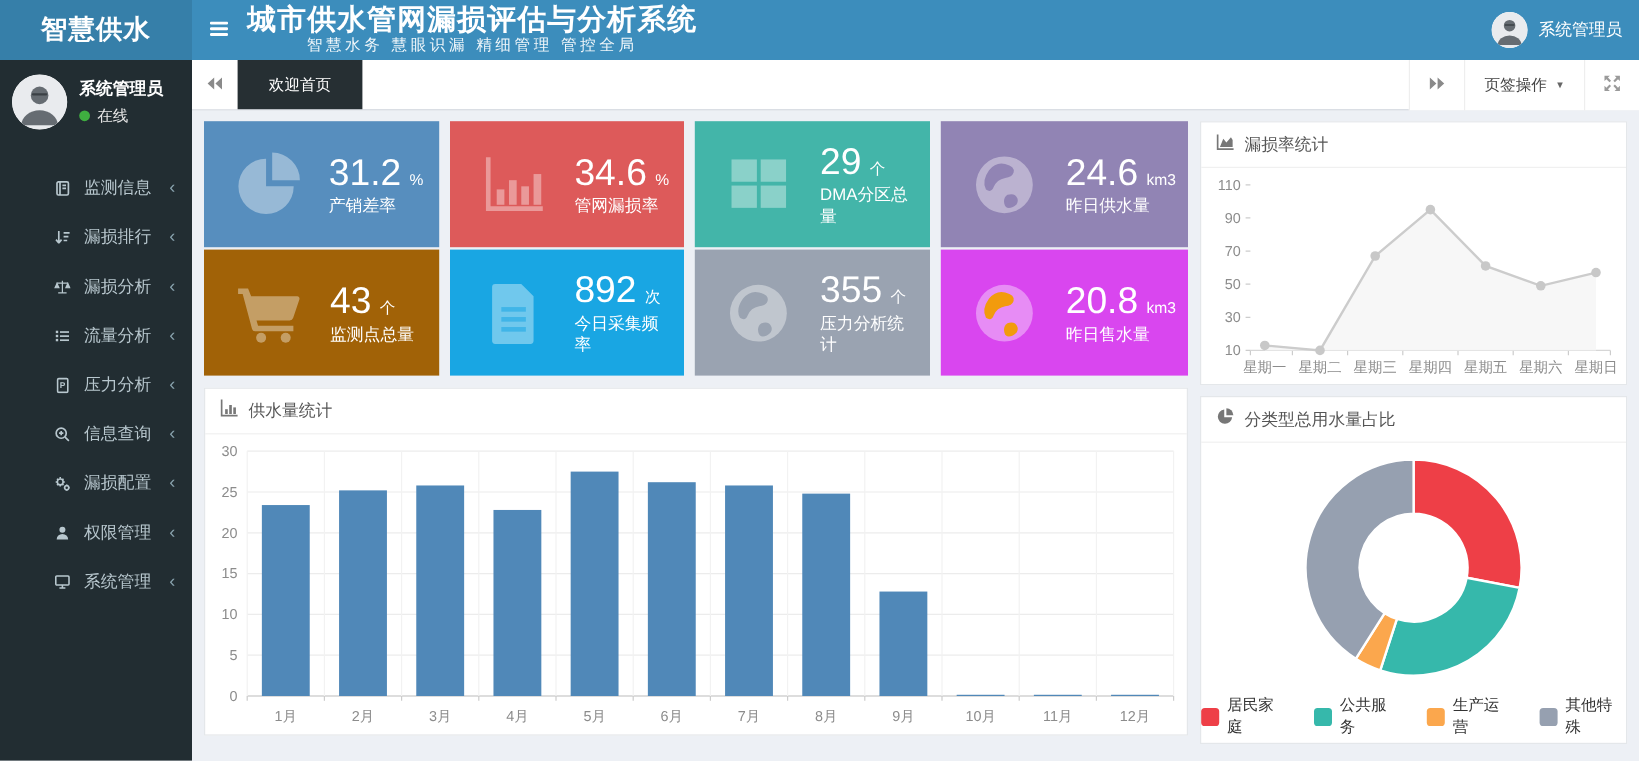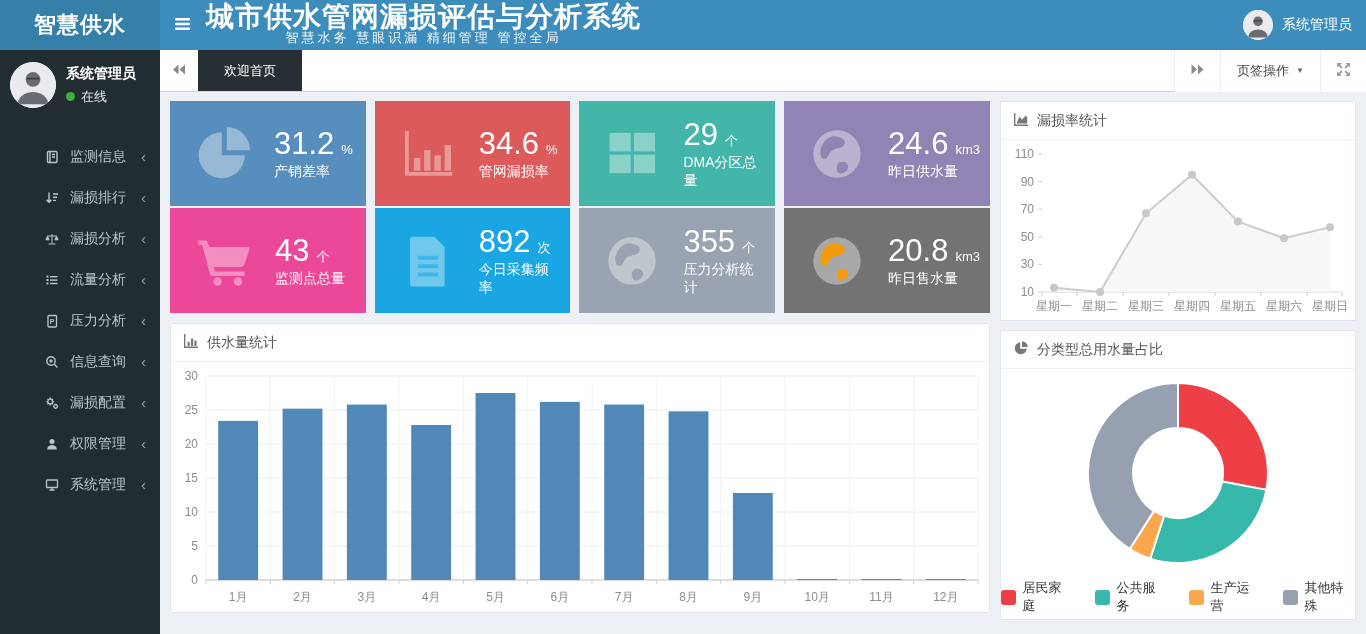--- a/index.html
+++ b/index.html
@@ -6,21 +6,21 @@
   html,body { width:1366px; height:634px; overflow:hidden; }
   body { font-family:"Liberation Sans","DejaVu Sans",sans-serif; background:#edf0f5; position:relative; }
 
   
   .header { position:absolute; top:0; left:0; right:0; height:50px; background:#3c8dbc; display:flex; z-index:10; }
   .logo { width:160px; height:50px; background:#367fa9; color:#fff; font-size:22px; font-weight:bold;
           display:flex; align-items:center; justify-content:center; letter-spacing:1px; }
   .navbar { flex:1; display:flex; align-items:center; position:relative; }
   .hamburger { width:44px; height:50px; display:flex; align-items:center; justify-content:center; cursor:pointer; background:transparent; border:none; }
   .title-block { display:flex; flex-direction:column; justify-content:center; margin-left:2px; }
-  .page-title { color:#fff; font-size:28px; font-weight:bold; line-height:24px; letter-spacing:1px; }
+  .page-title { color:#fff; font-size:24px; font-weight:bold; line-height:24px; letter-spacing:1px; }
   .page-subtitle { color:rgba(255,255,255,.92); font-size:13px; line-height:17px; text-align:center; letter-spacing:3px; }
   .user-menu { position:absolute; right:14px; top:0; height:50px; display:flex; align-items:center; gap:9px; cursor:pointer; }
   .avatar-sm { width:30px; height:30px; border-radius:50%; overflow:hidden; background:#fff; }
   .user-name { color:#fff; font-size:14px; }
 
   
   .sidebar { position:absolute; top:50px; left:0; width:160px; bottom:0; background:#222d32; }
   .user-panel { display:flex; align-items:center; gap:10px; padding:12px 10px 14px 10px; }
   .avatar-lg { width:46px; height:46px; border-radius:50%; overflow:hidden; background:#fff; flex:none; }
   .up-info { display:flex; flex-direction:column; gap:5px; }
@@ -321,21 +321,21 @@
           </span>
           <span class="sc-text">
             <span class="sc-line1">
                 <span class="sc-value">24.6</span>
                 <span class="sc-unit">km3</span>
               </span>
             <div class="sc-label">昨日供水量</div>
           </span>
         </div>
 
-        <div class="stat-card" style="background: #ec4899; padding-left: 17px; --cc: #54595f;">
+        <div class="stat-card" style="background: #a16207; padding-left: 17px; --cc: #54595f;">
           <span class="sc-icon">
             <svg viewBox="0 0 100 100" opacity="0.38" fill="#fff">
                 <path d="M10 18 h13 l4 10 h60 a3 3 0 0 1 2.8 4 l-8 24 a5 5 0 0 1 -4.7 3.4 H34 l2 7 h46 v7 H32 a4 4 0 0 1 -3.8 -2.9 L16 25 h-6 z"></path>
                 <circle cx="40" cy="82" r="6.5"></circle>
                 <circle cx="72" cy="82" r="6.5"></circle>
               </svg>
           </span>
           <span class="sc-text">
             <span class="sc-line1">
                 <span class="sc-value">43</span>
@@ -373,21 +373,21 @@
           </span>
           <span class="sc-text">
             <span class="sc-line1">
                 <span class="sc-value">355</span>
                 <span class="sc-unit">个</span>
               </span>
             <div class="sc-label">压力分析统计</div>
           </span>
         </div>
 
-        <div class="stat-card" style="background: #737373; --cc: #f29b0d;">
+        <div class="stat-card" style="background: #d946ef; --cc: #f29b0d;">
           <span class="sc-icon">
             <svg viewBox="0 0 100 100">
                 <circle cx="50" cy="50" r="37" fill="#fff" opacity="0.38"></circle>
                 <path fill="var(--cc)" d="M30 31 q9 -11 21 -8 q13 3 11 11 q-2 6 -11 7 q-11 2 -15 12 q-3 8 -10 3 q-6 -11 4 -25z"></path>
                 <path fill="var(--cc)" d="M54 63 q10 -3 13 5 q2 7 -6 11 q-9 4 -11 -4 q-2 -8 4 -12z"></path>
               </svg>
           </span>
           <span class="sc-text">
             <span class="sc-line1">
                 <span class="sc-value">20.8</span>

